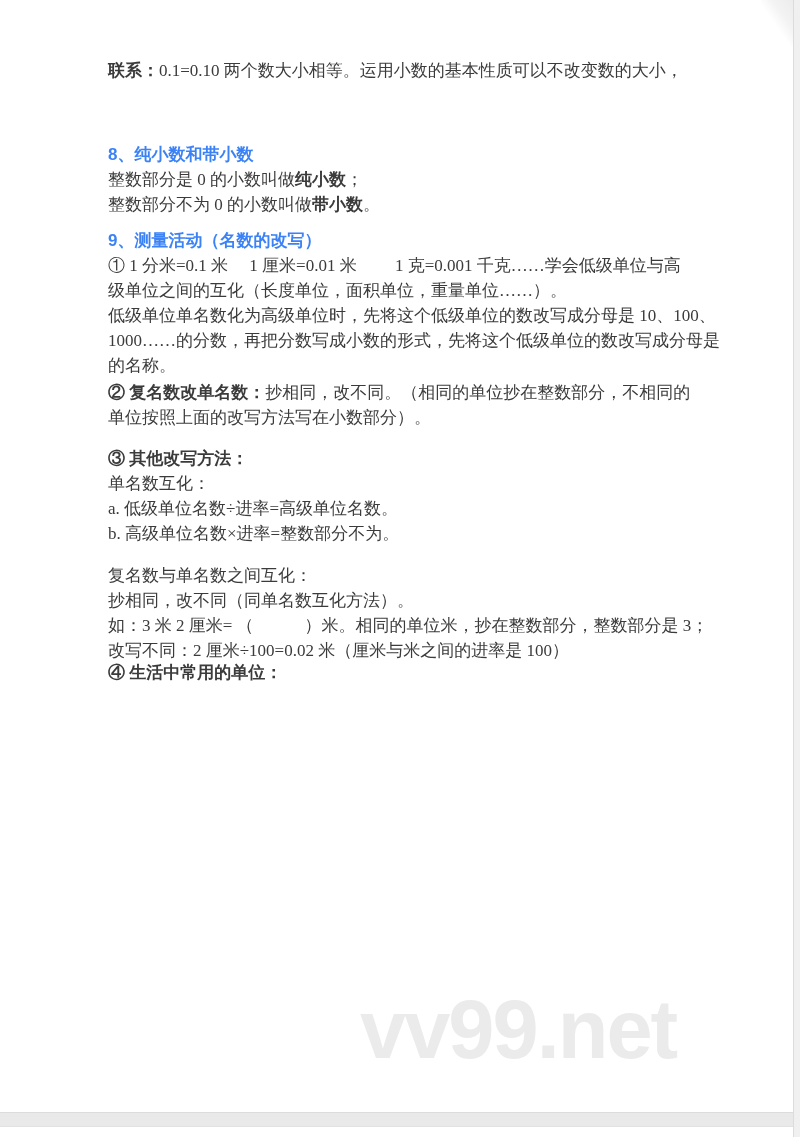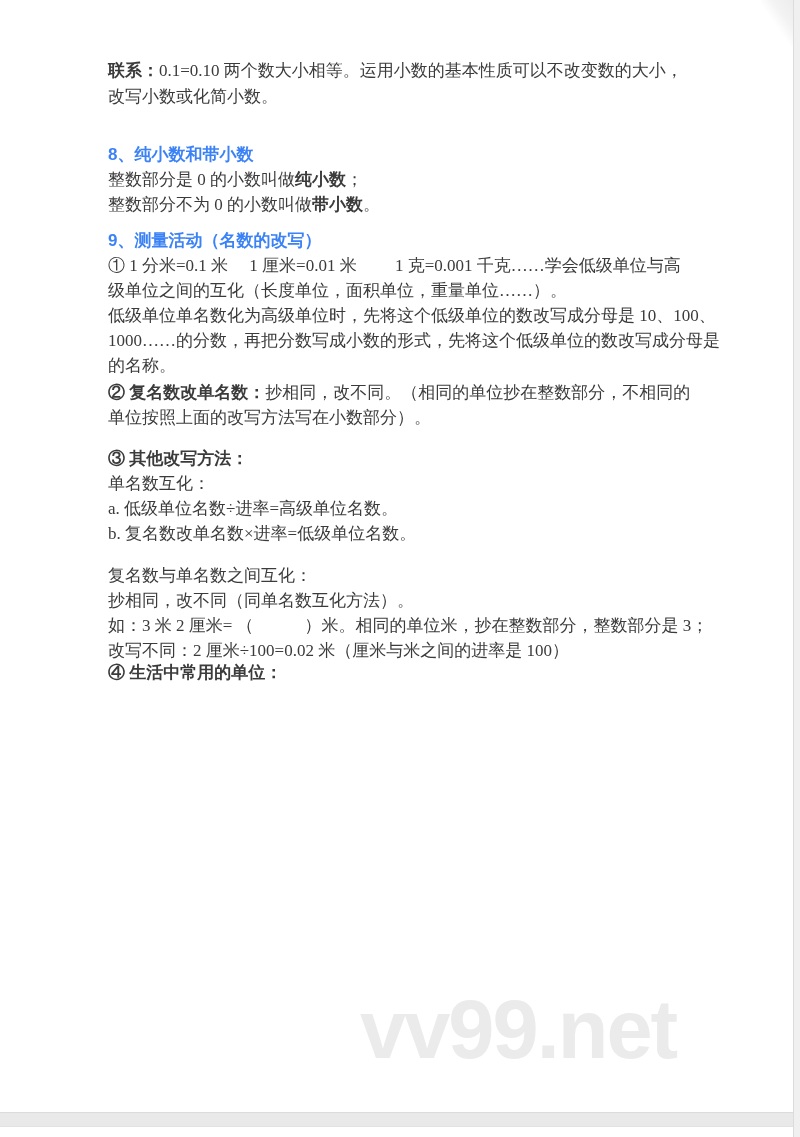--- a/index.html
+++ b/index.html
@@ -66,21 +66,20 @@
     border-bottom:1px solid #e2e2e2;
   }
 </style>
 </head>
 <body>
 
 <div class="canvas">
 
   <div class="para intro" style="top:58px">
     <span class="ln"><span class="b">联系：</span><span>0.1=0.10 两个数大小相等。运用小数的基本性质可以不改变数的大小，</span></span>
-    <span class="ln"><span>改写小数或化简小数。</span></span>
   </div>
 
   <h2 class="heading" style="top:143px">8、纯小数和带小数</h2>
 
   <div class="para" style="top:167px">
     <span class="ln"><span>整数部分是 0 的小数叫做</span><span class="b">纯小数</span><span>；</span></span>
     <span class="ln"><span>整数部分不为 0 的小数叫做</span><span class="b">带小数</span><span>。</span></span>
   </div>
 
   <h2 class="heading" style="top:229px">9、测量活动（名数的改写）</h2>
@@ -98,21 +97,21 @@
   </div>
 
   <div class="para" style="top:380px">
     <span class="ln"><span class="b">② 复名数改单名数：</span><span>抄相同，改不同。（相同的单位抄在整数部分，不相同的</span></span>
     <span class="ln"><span>单位按照上面的改写方法写在小数部分）。</span></span>
   </div>
 
   <div class="para" style="top:471px">
     <span class="ln"><span>单名数互化：</span></span>
     <span class="ln"><span>a. 低级单位名数÷进率=高级单位名数。</span></span>
-    <span class="ln"><span>b. 复名数改单名数×进率=低级单位名数。</span></span>
+    <span class="ln"><span>b. 高级单位名数×进率=整数部分不为。</span></span>
   </div>
 
   <div class="para" style="top:563px">
     <span class="ln"><span>复名数与单名数之间互化：</span></span>
     <span class="ln"><span>抄相同，改不同（同单名数互化方法）。</span></span>
     <span class="ln"><span>如：3 米 2 厘米= （　　　）米。相同的单位米，抄在整数部分，整数部分是 3；</span></span>
     <span class="ln"><span>改写不同：2 厘米÷100=0.02 米（厘米与米之间的进率是 100）</span></span>
   </div>
 
   <div class="para" style="top:660px">

